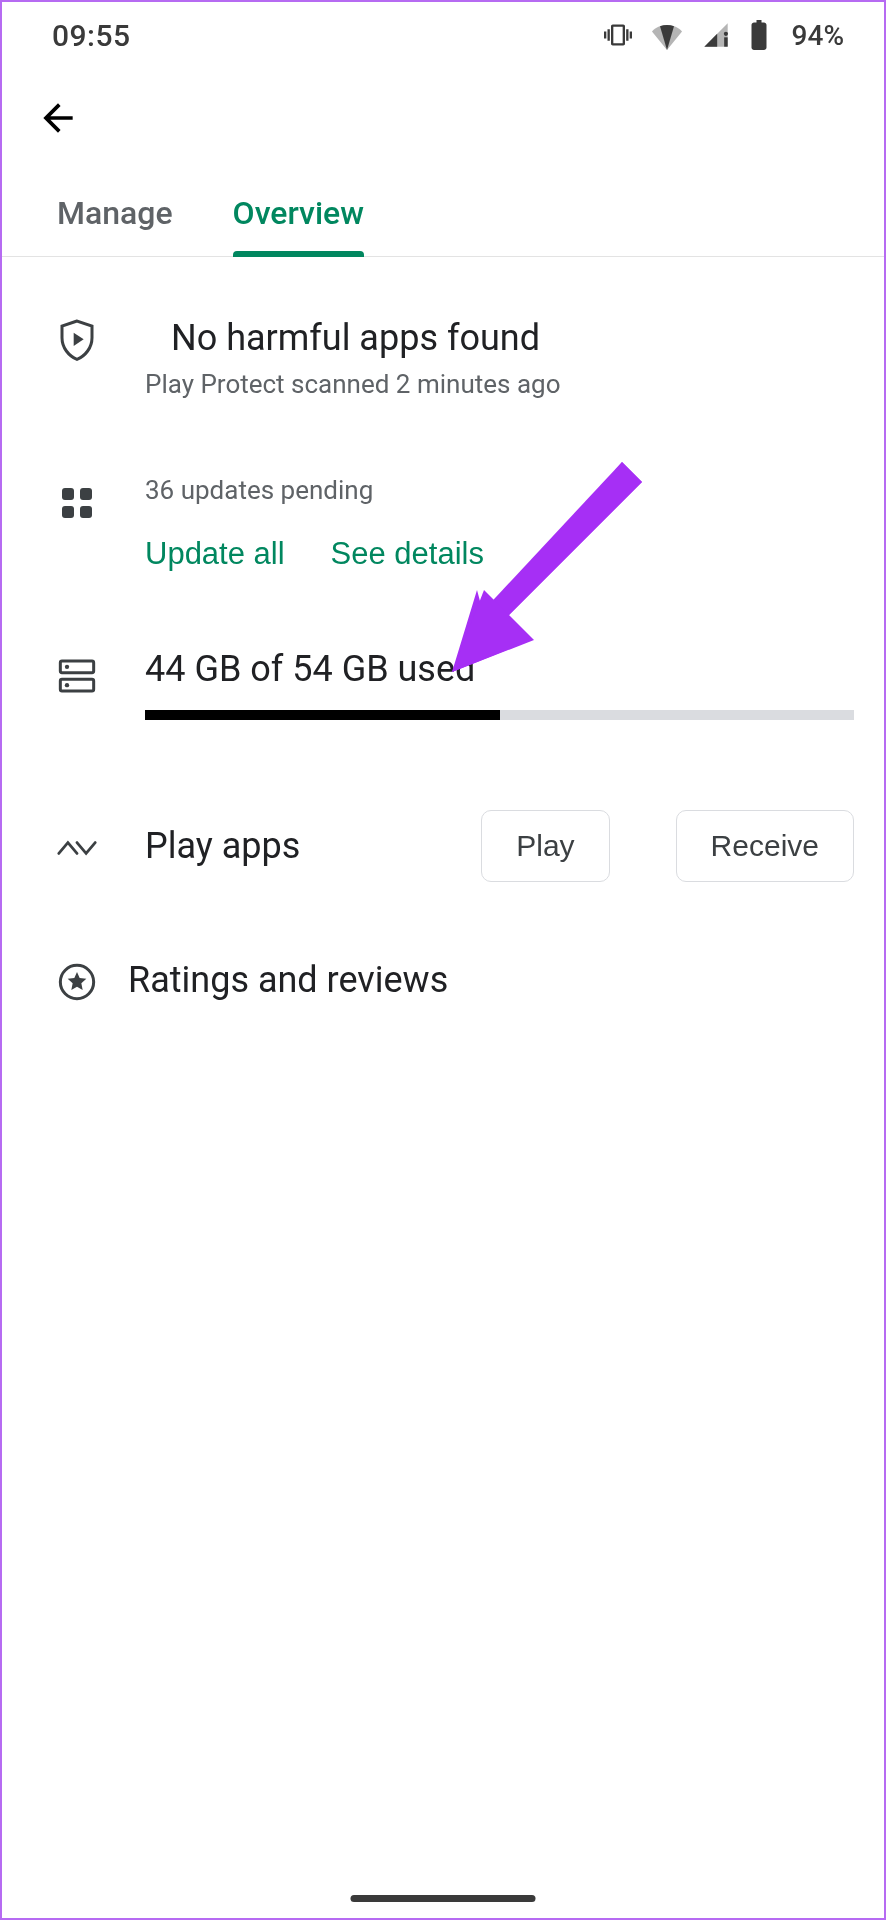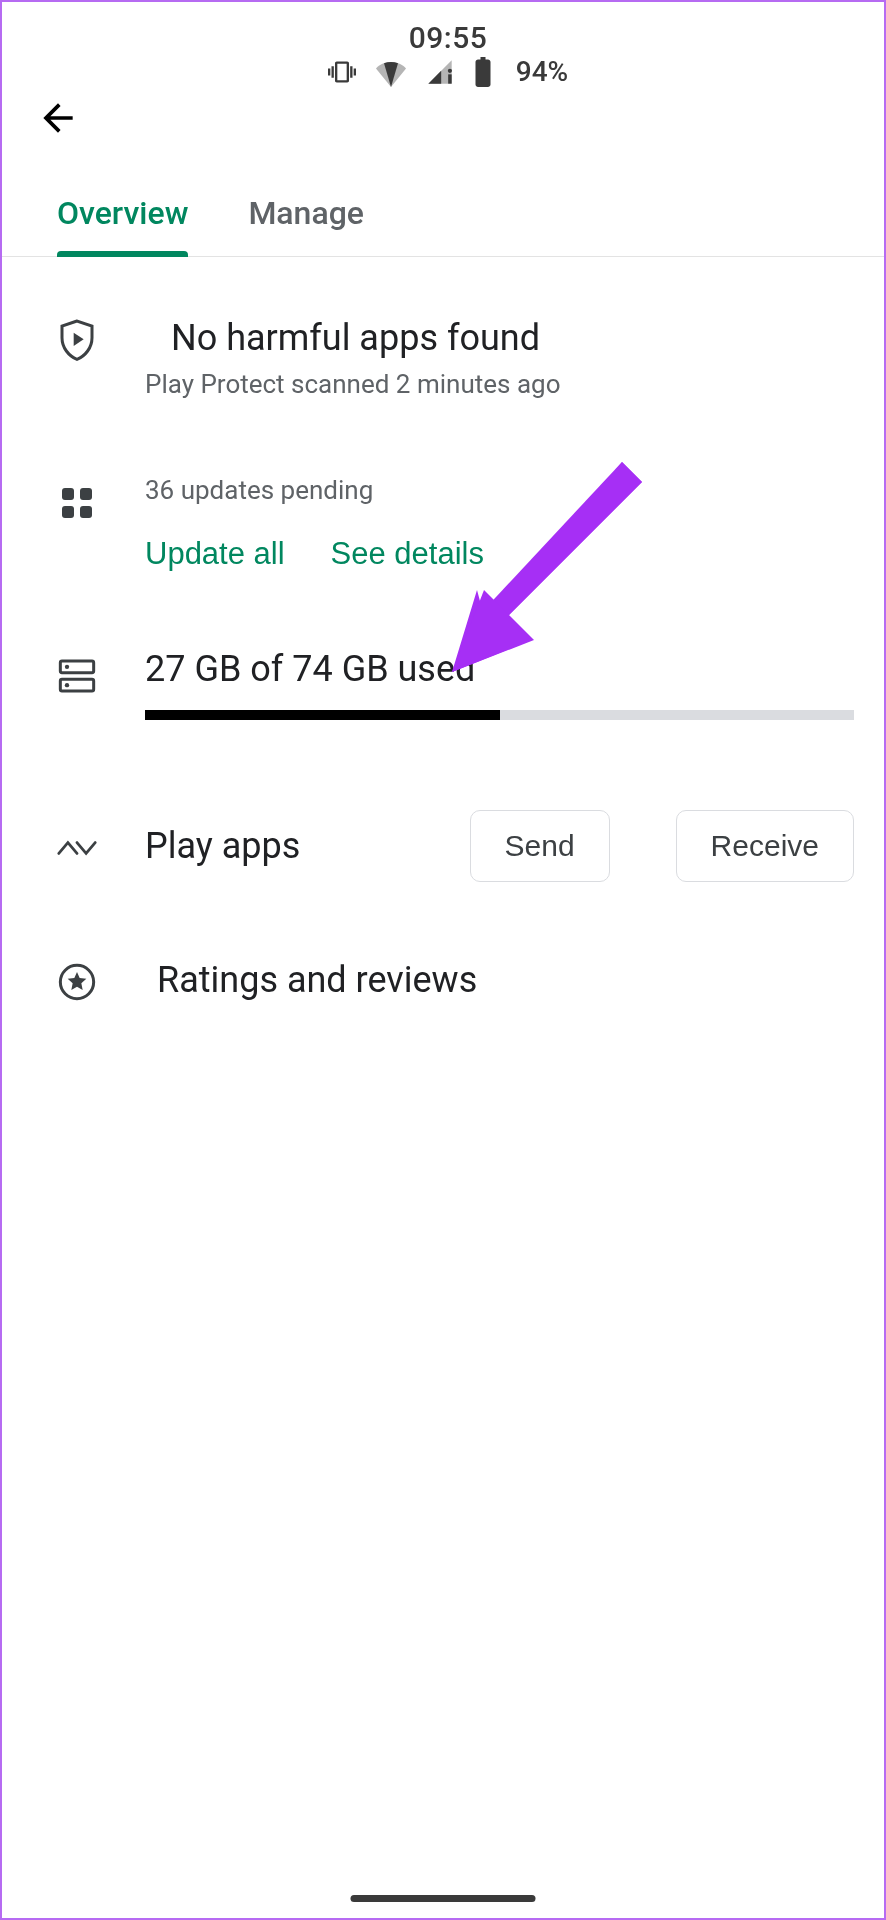--- a/index.html
+++ b/index.html
@@ -16,21 +16,20 @@
       border: 2px solid #b66bf2;
       position: relative;
       overflow: hidden;
     }
     .status-bar {
       display: flex;
       justify-content: space-between;
       align-items: center;
       padding: 18px 40px 12px 50px;
       height: 60px;
-      flex-direction: column;
     }
     .status-time {
       font-size: 30px;
       font-weight: 500;
       color: #3a3a3a;
       letter-spacing: 0.5px;
     }
     .status-icons {
       display: flex;
       align-items: center;
@@ -186,21 +185,21 @@
       background: none;
       border: 1.5px solid #dadce0;
       border-radius: 10px;
       padding: 18px 34px;
       cursor: pointer;
       margin-left: 18px;
     }
     .ratings-section {
       display: flex;
       align-items: center;
-      gap: 60px;
+      gap: 31px;
     }
     .ratings-title {
       font-size: 36px;
       font-weight: 400;
       color: #202124;
     }
     .arrow-annotation {
       position: absolute;
       left: 440px;
       top: 460px;
@@ -245,22 +244,22 @@
 
 <div class="header">
   <div class="back-arrow">
     <svg width="44" height="44" viewBox="0 0 24 24" fill="#000">
         <path d="M20 11H7.83l5.59-5.59L12 4l-8 8 8 8 1.41-1.41L7.83 13H20v-2z"></path>
       </svg>
   </div>
 </div>
 
 <div class="tabs">
+  <div class="tab">Manage</div>
   <div class="tab active">Overview</div>
-  <div class="tab">Manage</div>
 </div>
 
 <div class="content">
 
   <div class="section">
     <div class="section-icon">
       <svg width="40" height="44" viewBox="0 0 24 26" fill="none" stroke="#3c4043" stroke-width="1.8">
         <path d="M12 1L3 4v7c0 6 4 11 9 13 5-2 9-7 9-13V4l-9-3z"></path>
         <path d="M10 8l6 4-6 4V8z" fill="#3c4043" stroke="none"></path>
       </svg>
@@ -292,36 +291,36 @@
   <div class="storage-section">
     <div class="section-icon" style="margin-top:8px;">
       <svg width="40" height="40" viewBox="0 0 24 24" fill="none" stroke="#3c4043" stroke-width="1.8">
         <rect x="2" y="3" width="20" height="7" rx="1"></rect>
         <rect x="2" y="14" width="20" height="7" rx="1"></rect>
         <circle cx="6" cy="6.5" r="1.3" fill="#3c4043" stroke="none"></circle>
         <circle cx="6" cy="17.5" r="1.3" fill="#3c4043" stroke="none"></circle>
       </svg>
     </div>
     <div class="storage-body">
-      <div class="storage-title">27 GB of 74 GB used</div>
+      <div class="storage-title">44 GB of 54 GB used</div>
       <div class="progress-bar">
         <div class="progress-fill"></div>
       </div>
     </div>
   </div>
 
   <div class="share-section">
     <div class="section-icon">
       <svg width="44" height="30" viewBox="0 0 44 24" fill="none" stroke="#3c4043" stroke-width="3" stroke-linecap="round">
         <path d="M2 18 L12 6 L22 18"></path>
         <path d="M22 6 L32 18 L42 6"></path>
       </svg>
     </div>
     <div class="share-title">Play apps</div>
-    <button class="outline-btn">Send</button>
+    <button class="outline-btn">Play</button>
     <button class="outline-btn">Receive</button>
   </div>
 
   <div class="ratings-section">
     <div class="section-icon">
       <svg width="44" height="44" viewBox="0 0 24 24" fill="none" stroke="#3c4043" stroke-width="1.8">
         <circle cx="12" cy="12" r="10"></circle>
         <path d="M12 6l1.6 3.6 4 .4-3 2.8.8 4-3.4-2-3.4 2 .8-4-3-2.8 4-.4L12 6z" fill="#3c4043" stroke="none"></path>
       </svg>
     </div>

